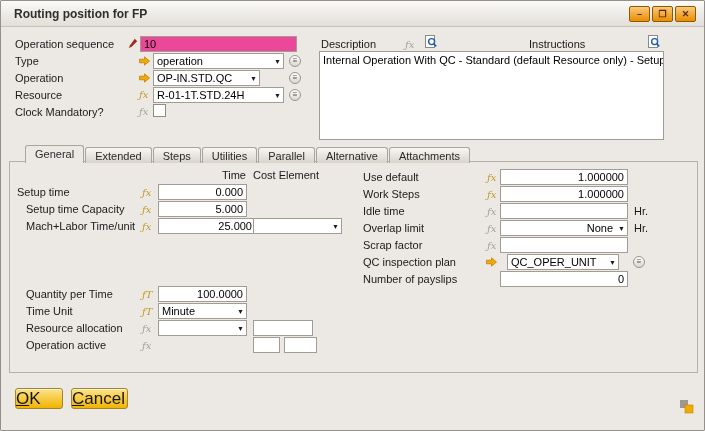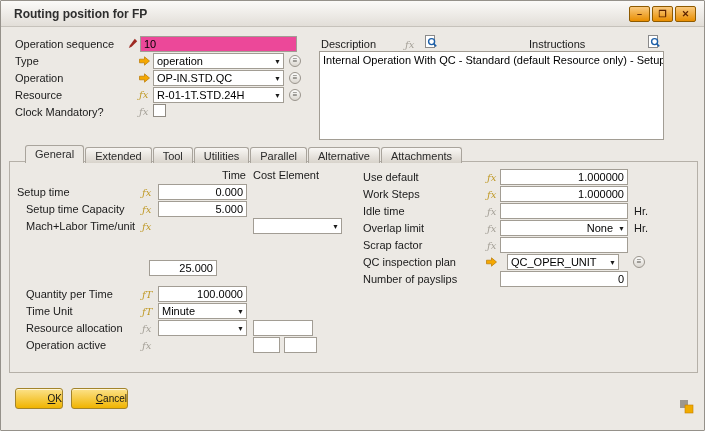--- a/index.html
+++ b/index.html
@@ -60,21 +60,21 @@
     background:linear-gradient(#F9F7F4,#D8D3CB);white-space:nowrap;cursor:pointer;color:#2B2B2B;
   }
   .tab.active{height:18px;line-height:17px;background:#ECE9E4;position:relative;z-index:4;}
   .panel{
     position:absolute;left:8px;top:160px;width:689px;height:212px;
     border:1px solid #B5B0A8;background:#ECE9E4;z-index:1;
   }
   .btn{
     position:absolute;height:21px;border:1px solid #A3842B;border-radius:3px;
     background:linear-gradient(#FCE28A,#F0B400);
-    text-align:right;line-height:19px;font-size:10px;color:#151515;cursor:pointer;
+    text-align:left;line-height:19px;font-size:17px;color:#151515;cursor:pointer;
     box-shadow:inset 0 1px 0 rgba(255,255,255,0.65);
   }
   .content{position:absolute;inset:0;z-index:2;}
   .hdr{font-weight:normal;color:#1A1A1A;}
 </style>
 </head>
 <body>
 
 <div class="window">
 
@@ -106,21 +106,21 @@
     <span class="arr">▼</span>
   </div>
   <span class="circ" style="left:288px;top:54px">≡</span>
 
   <span class="lbl" style="left:14px;top:71px">Operation</span>
   <span class="icon" style="left:138px;top:72px">
     <svg width="11" height="10" viewBox="0 0 11 10">
         <path d="M0.5 3.2h5V0.8L10.5 5 5.5 9.2V6.8h-5z" fill="#F5A800" stroke="#B97800" stroke-width="0.7"></path>
       </svg>
   </span>
-  <div class="combo" style="left:152px;top:69px;width:131px">
+  <div class="combo" style="left:152px;top:69px;width:107px">
     <span class="val">OP-IN.STD.QC</span>
     <span class="arr">▼</span>
   </div>
   <span class="circ" style="left:288px;top:71px">≡</span>
 
   <span class="lbl" style="left:14px;top:88px">Resource</span>
   <span class="fx" style="left:138px;top:88px">ƒx</span>
   <div class="combo" style="left:152px;top:86px;width:131px">
     <span class="val">R-01-1T.STD.24H</span>
     <span class="arr">▼</span>
@@ -146,21 +146,21 @@
         <rect x="0.5" y="0.5" width="9" height="12" fill="#fff" stroke="#8A8A8A"></rect>
         <circle cx="6.6" cy="6.6" r="3" fill="none" stroke="#1C5FA8" stroke-width="1.4"></circle>
         <line x1="8.8" y1="8.8" x2="11.2" y2="11.4" stroke="#1C5FA8" stroke-width="1.6"></line>
       </svg>
   </span>
   <div class="textbox" style="left:318px;top:50px;width:345px;height:89px">Internal Operation With QC - Standard (default Resource only) - Setup for</div>
 
   <div class="tabs">
     <div class="tab active">General</div>
     <div class="tab">Extended</div>
-    <div class="tab">Tool</div>
+    <div class="tab">Steps</div>
     <div class="tab">Utilities</div>
     <div class="tab">Parallel</div>
     <div class="tab">Alternative</div>
     <div class="tab">Attachments</div>
   </div>
   <div class="panel"></div>
 
   <div class="content">
 
     <span class="lbl rt hdr" style="left:180px;top:168px;width:65px">Time</span>
@@ -169,21 +169,21 @@
     <span class="lbl" style="left:16px;top:185px">Setup time</span>
     <span class="fx" style="left:141px;top:186px">ƒx</span>
     <input class="inp num" style="left: 157px; top: 183px; width: 89px;" value="0.000">
 
     <span class="lbl" style="left:25px;top:202px">Setup time Capacity</span>
     <span class="fx" style="left:141px;top:203px">ƒx</span>
     <input class="inp num" style="left: 157px; top: 200px; width: 89px;" value="5.000">
 
     <span class="lbl" style="left:25px;top:219px">Mach+Labor Time/unit</span>
     <span class="fx" style="left:141px;top:220px">ƒx</span>
-    <input class="inp num" style="left: 148px; top: 217px; width: 68px; margin-top: 42px;" value="25.000">
+    <input class="inp num" style="left: 157px; top: 217px; width: 98px;" value="25.000">
     <div class="combo" style="left:252px;top:217px;width:89px">
       <span class="val"></span>
       <span class="arr">▼</span>
     </div>
 
     <span class="lbl" style="left:362px;top:170px">Use default</span>
     <span class="fx" style="left:486px;top:171px">ƒx</span>
     <input class="inp num" style="left: 499px; top: 168px; width: 128px;" value="1.000000">
 
     <span class="lbl" style="left:362px;top:187px">Work Steps</span>

